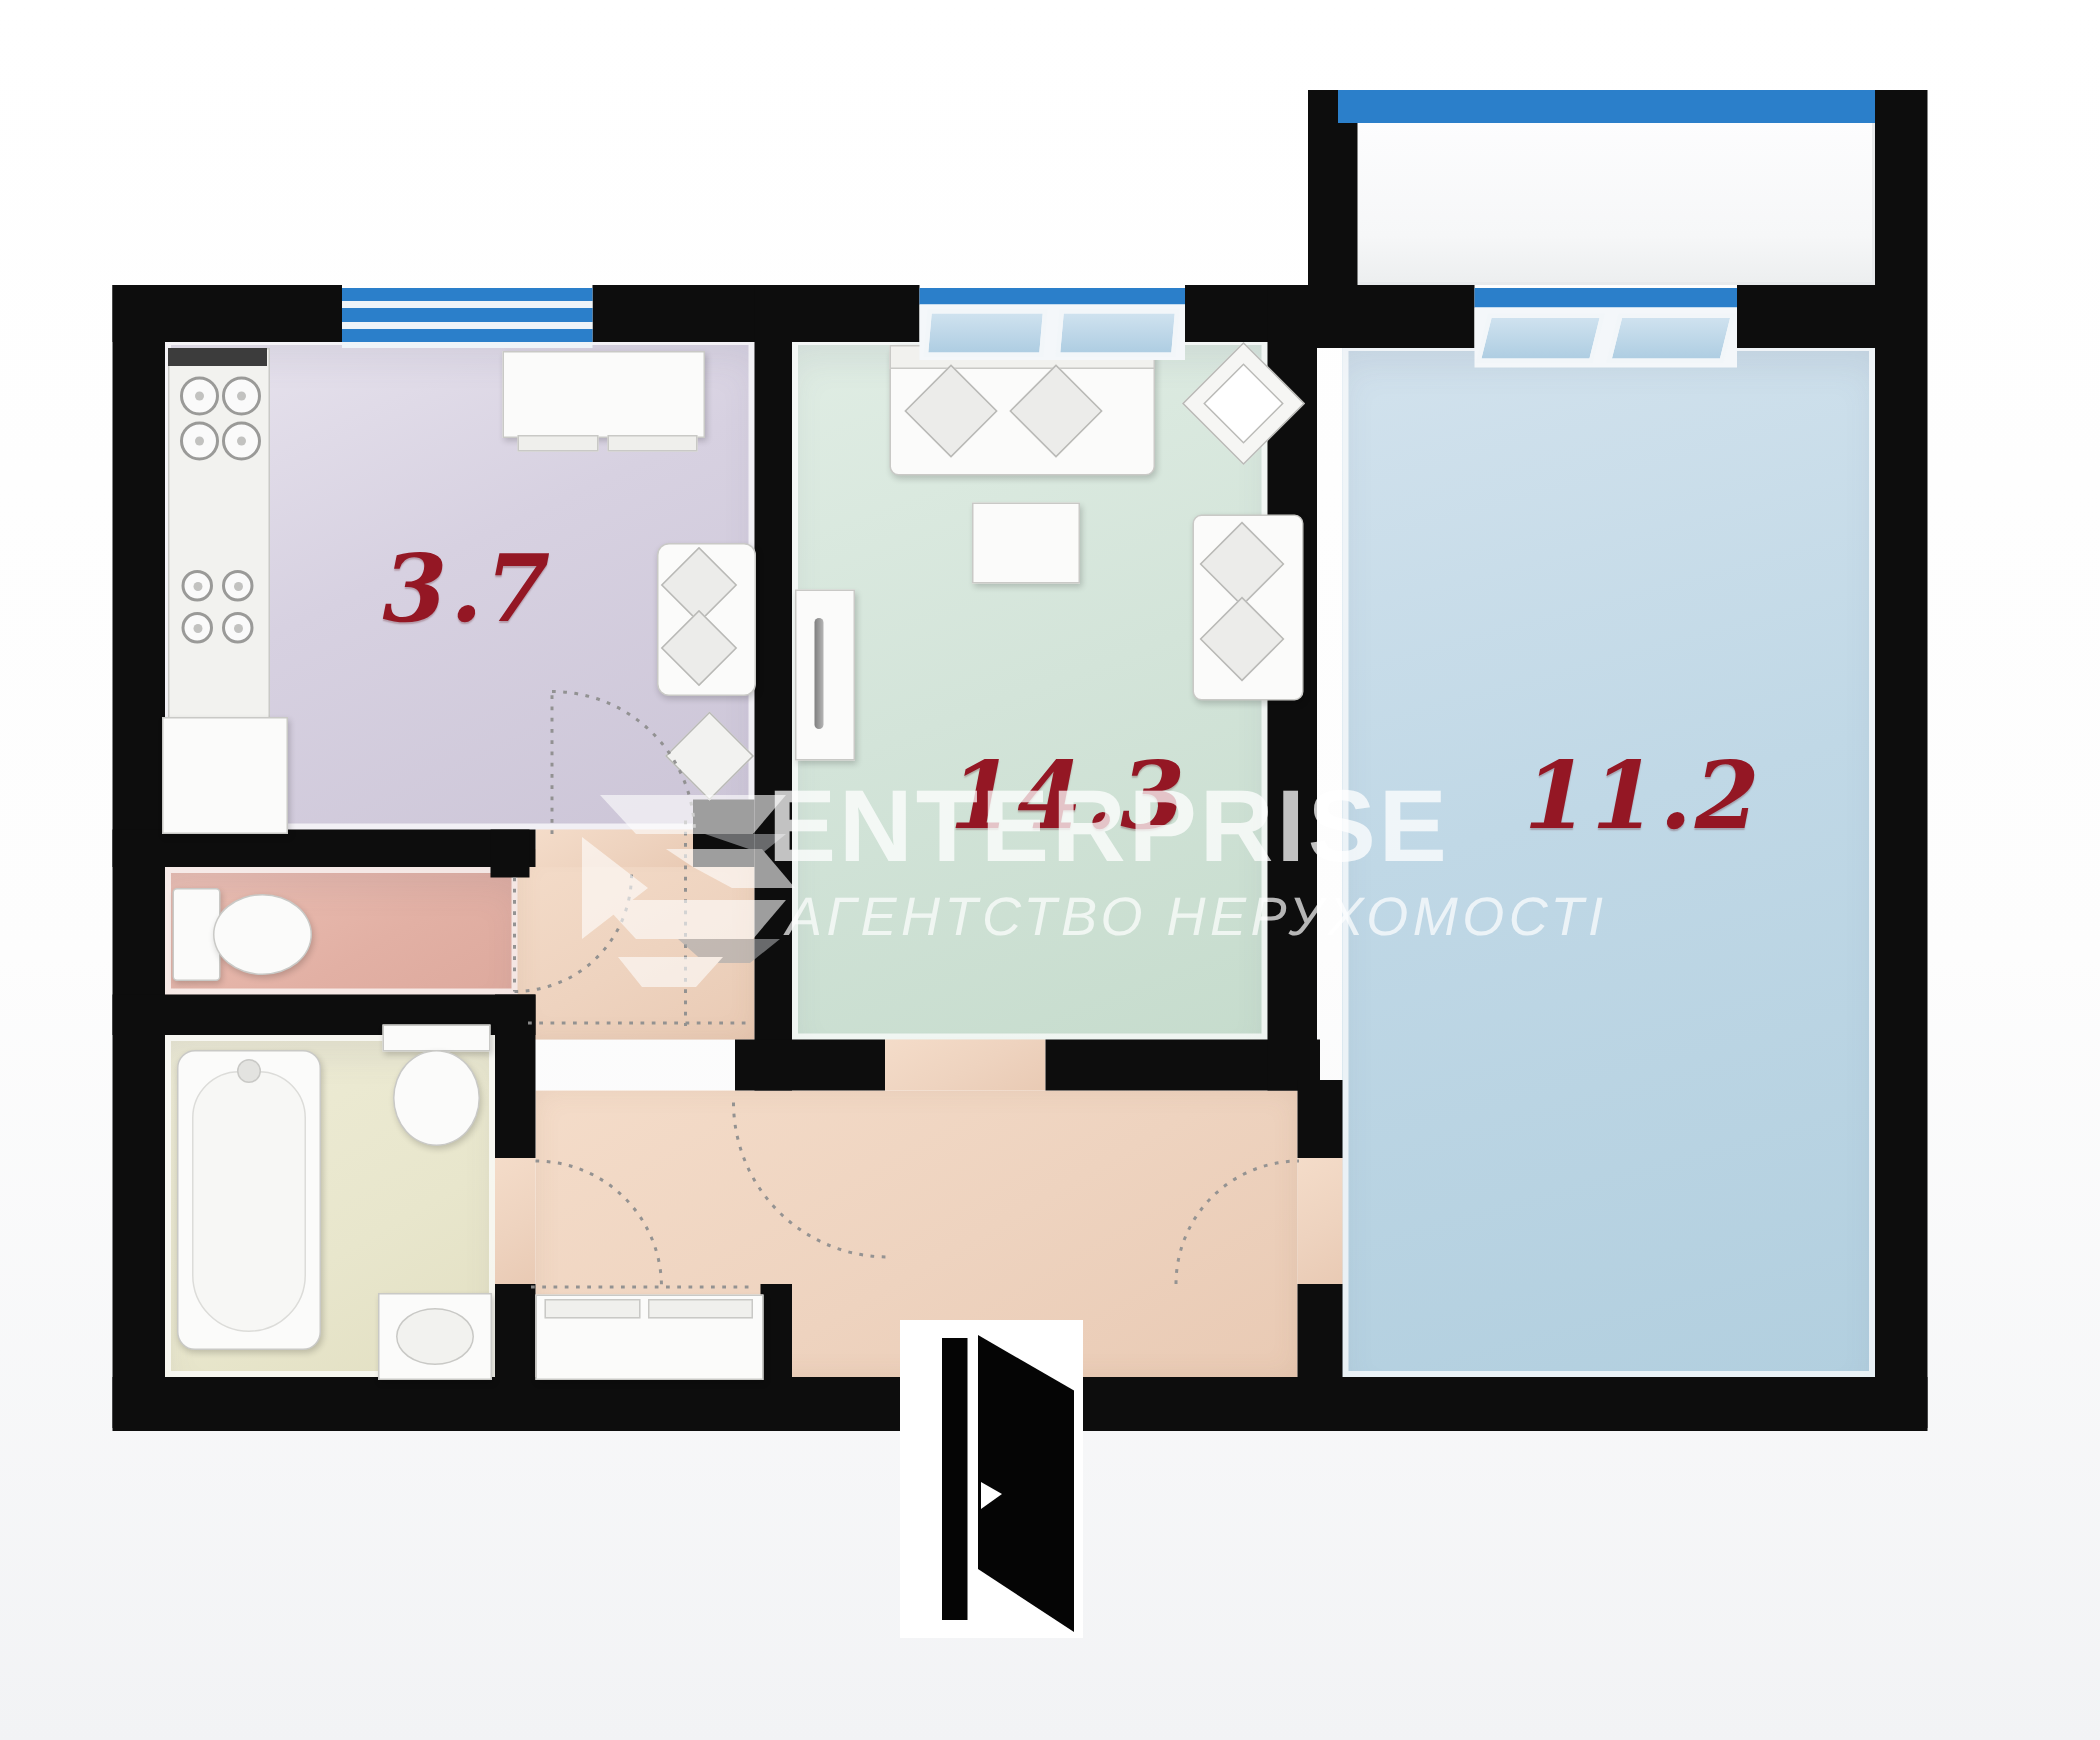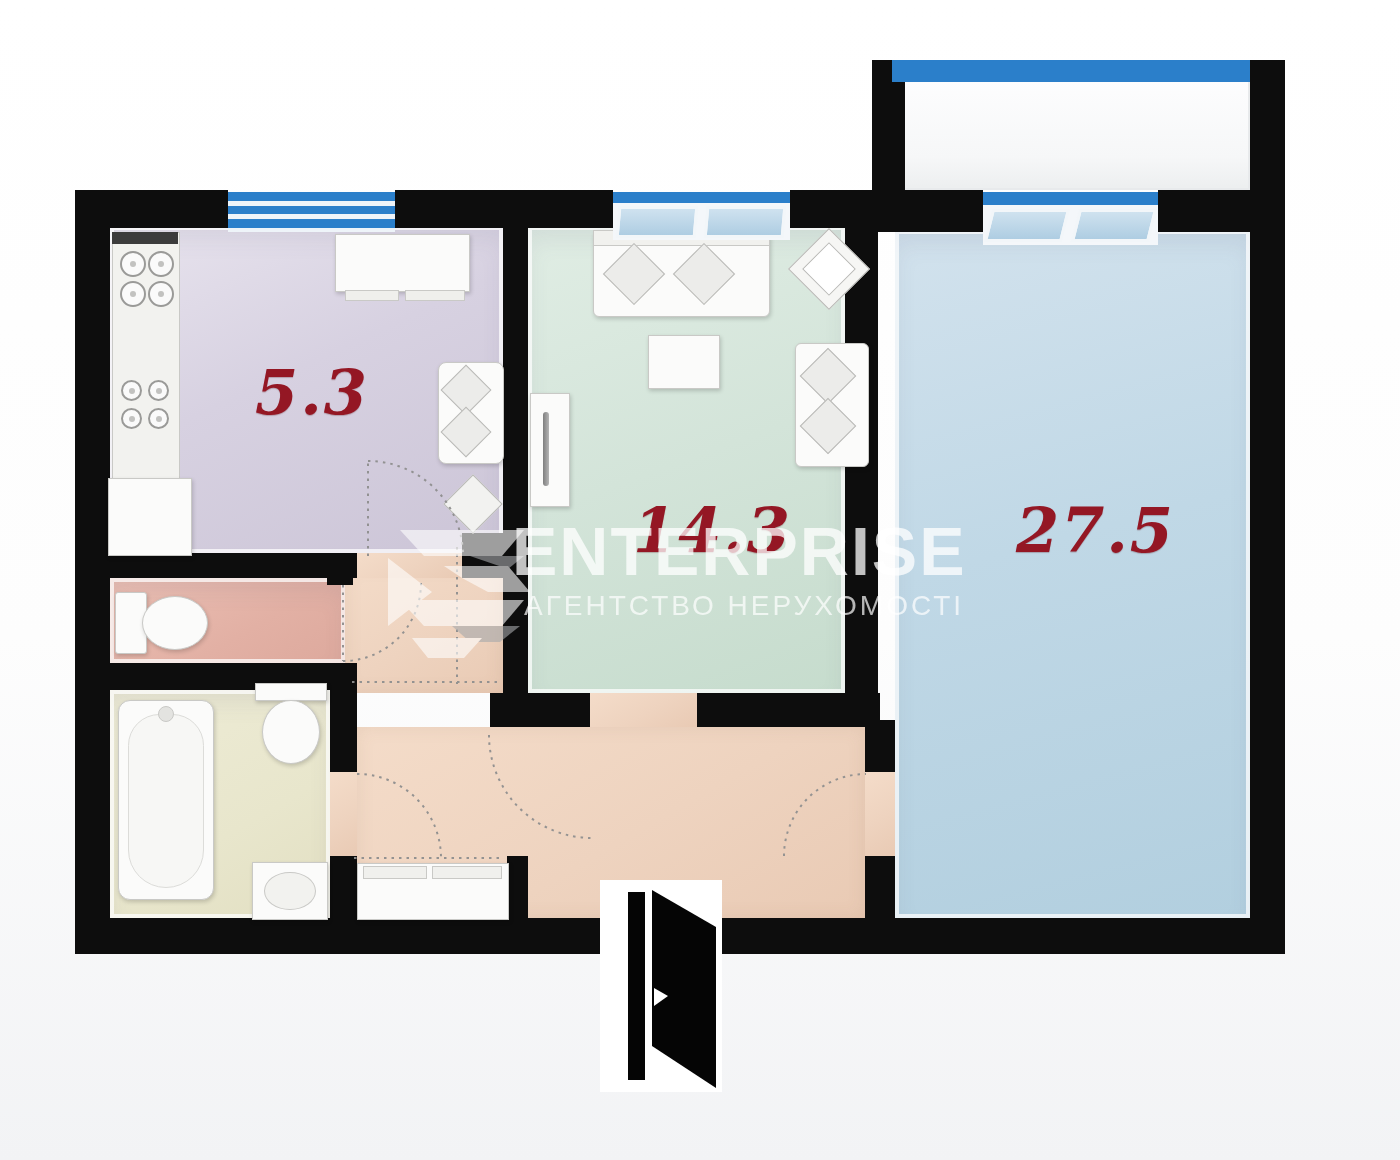--- a/index.html
+++ b/index.html
@@ -33,21 +33,21 @@
   .round{border-radius:50%;}
   
   .area-label{
     position:absolute;z-index:3;color:#941724;
     font-family:"DejaVu Serif", serif;font-style:italic;font-weight:700;
     font-size:62px;letter-spacing:2px;text-shadow:0 1px 1px rgba(80,0,10,.25);
   }
   
   .wm{position:absolute;z-index:7;color:rgba(255,255,255,.75);pointer-events:none;}
   .wm-title{left:512px;top:512px;font-size:68px;font-weight:bold;letter-spacing:2px;}
-  .wm-sub{left:524px;top:590px;font-size:28px;font-weight:400;letter-spacing:3px;color:rgba(255,255,255,.70);}
+  .wm-sub{left:524px;top:590px;font-size:36px;font-weight:400;letter-spacing:3px;color:rgba(255,255,255,.70);font-style:italic;}
   .overlay{position:absolute;left:0;top:0;z-index:6;pointer-events:none;}
   .notch{position:absolute;left:600px;top:880px;width:122px;height:212px;background:#ffffff;z-index:5;}
   .handle{position:absolute;background:linear-gradient(90deg,#7f7f7f,#b5b5b5);border-radius:3px;z-index:2;}
 </style>
 </head>
 <body>
 
 <div class="stage">
 
   <div class="fl kitchen-floor" style="left:110px;top:226px;width:393px;height:327px;"></div>
@@ -145,23 +145,23 @@
   <div class="fu round flat" style="left:158px;top:706px;width:14px;height:14px;background:#e3e3e0;"></div>
   <div class="fu" style="left:255px;top:683px;width:70px;height:16px;"></div>
   <div class="fu round" style="left:262px;top:700px;width:56px;height:62px;"></div>
   <div class="fu" style="left:252px;top:862px;width:74px;height:56px;"></div>
   <div class="fu round flat" style="left:264px;top:872px;width:50px;height:36px;background:#f2f2ef;"></div>
 
   <div class="fu" style="left:357px;top:863px;width:150px;height:55px;"></div>
   <div class="fu flat" style="left:363px;top:866px;width:62px;height:11px;background:#f0f0ed;"></div>
   <div class="fu flat" style="left:432px;top:866px;width:68px;height:11px;background:#f0f0ed;"></div>
 
-  <div class="area-label" style="left:255px;top:356px;">5.3</div>
+  <div class="area-label" style="left:255px;top:356px;">3.7</div>
   <div class="area-label" style="left:633px;top:494px;">14.3</div>
-  <div class="area-label" style="left:1016px;top:494px;">27.5</div>
+  <div class="area-label" style="left:1016px;top:494px;">11.2</div>
 
   <div class="notch"></div>
 
   <svg class="overlay" width="1400" height="1160" viewBox="0 0 1400 1160">
 
     <g stroke="#8f8f8f" stroke-width="2" fill="none" stroke-dasharray="2.5 5" opacity=".95">
       <path d="M 368 461 A 95 95 0 0 1 463 556"></path>
       <line x1="368" y1="556" x2="368" y2="461"></line>
       <line x1="343" y1="585" x2="343" y2="661"></line>
       <path d="M 343 661 A 78 78 0 0 0 421 583"></path>

